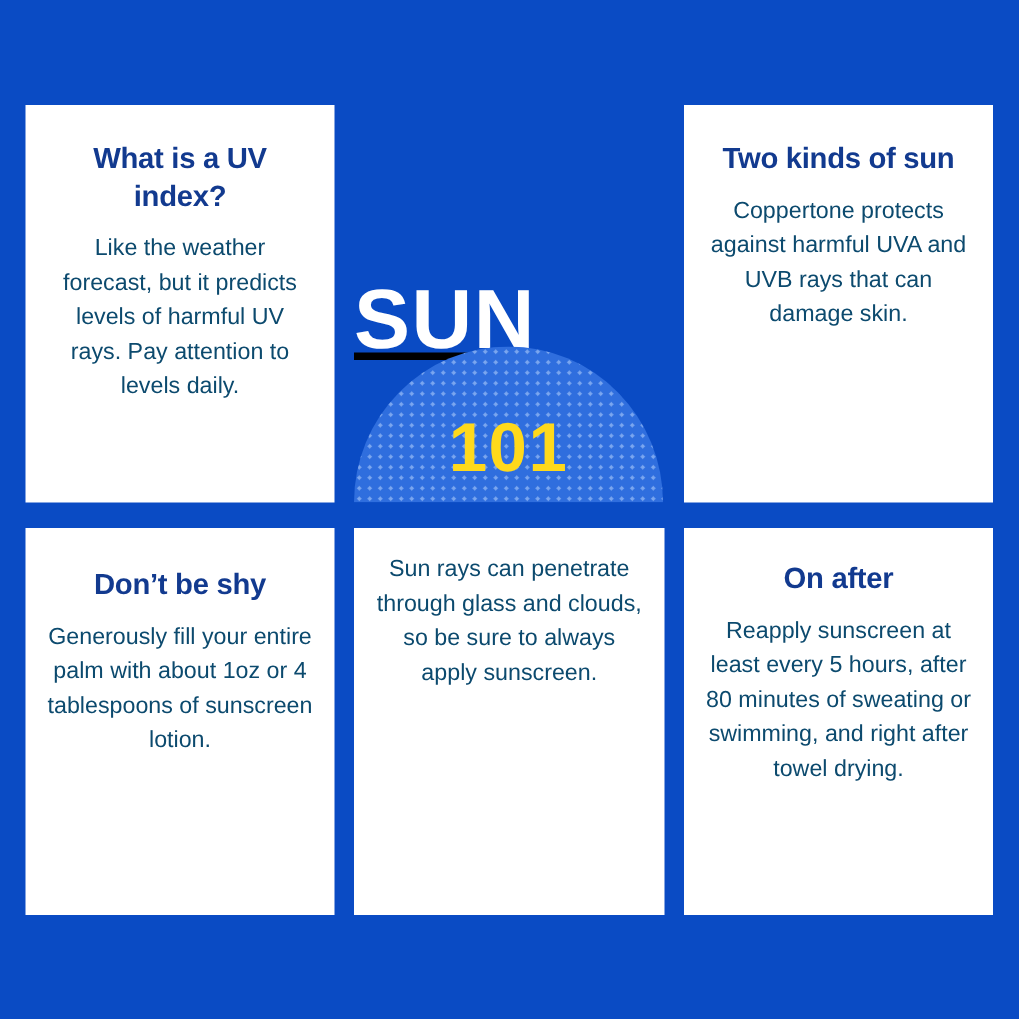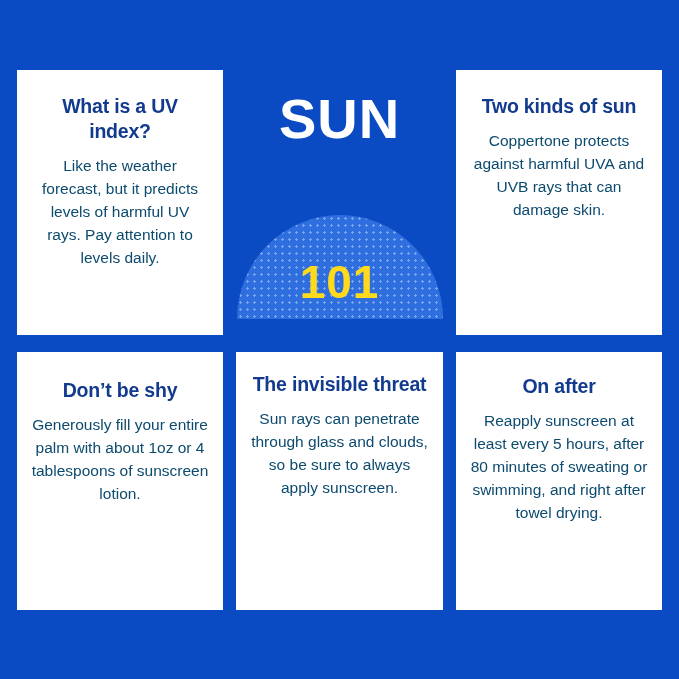--- a/index.html
+++ b/index.html
@@ -57,25 +57,26 @@
     font-size: 15.5px;
     line-height: 1.49;
     margin: 0;
   }
 
   
   .center {
     position: relative;
     background: transparent;
     display: flex;
-    flex-direction: column;
+    flex-direction: row;
     align-items: center;
     justify-content: flex-start;
     padding-top: 22px;
     overflow: hidden;
+    text-decoration: underline;
   }
   .brand-sun {
     color: #ffffff;
     font-weight: bold;
     font-size: 56px;
     line-height: 0.98;
     letter-spacing: 1px;
     margin: 0;
   }
   .brand-safety {
@@ -83,25 +84,25 @@
     font-weight: bold;
     font-size: 40px;
     line-height: 1.05;
     letter-spacing: 1.5px;
     margin: 4px 0 0 0;
   }
   .dome-wrap {
     position: absolute;
     left: 0;
     right: 0;
-    bottom: 16px;
+    bottom: 0;
     height: 140px;
     display: flex;
     align-items: flex-end;
-    justify-content: center;
+    justify-content: flex-start;
   }
   .dome {
     position: relative;
     width: 206px;
     height: 104px;
     border-top-left-radius: 103px 104px;
     border-top-right-radius: 103px 104px;
     background-color: #2f6ede;
     background-image: radial-gradient(#7aa6ef 1.3px, transparent 1.4px);
     background-size: 7px 7px;
@@ -152,21 +153,20 @@
       <div class="card-title">Two kinds of sun</div>
       <p class="card-body">Coppertone protects against harmful UVA and UVB rays that can damage skin.</p>
     </div>
 
     <div class="card c3">
       <div class="card-title">Don’t be shy</div>
       <p class="card-body">Generously fill your entire palm with about 1oz or 4 tablespoons of sunscreen lotion.</p>
     </div>
 
     <div class="card c4">
-      <div class="card-title">The invisible threat</div>
       <p class="card-body">Sun rays can penetrate through glass and clouds, so be sure to always apply sunscreen.</p>
     </div>
 
     <div class="card c5">
       <div class="card-title">On after</div>
       <p class="card-body">Reapply sunscreen at least every 5 hours, after 80 minutes of sweating or swimming, and right after towel drying.</p>
     </div>
 
   </div>
 </div>

